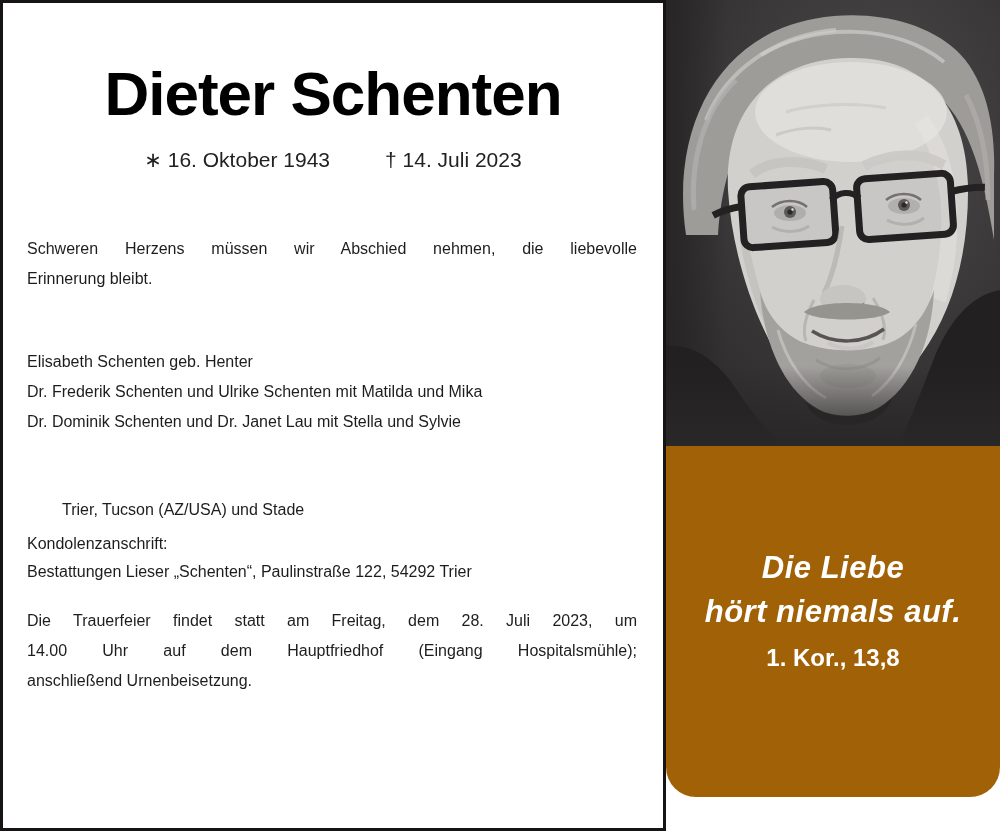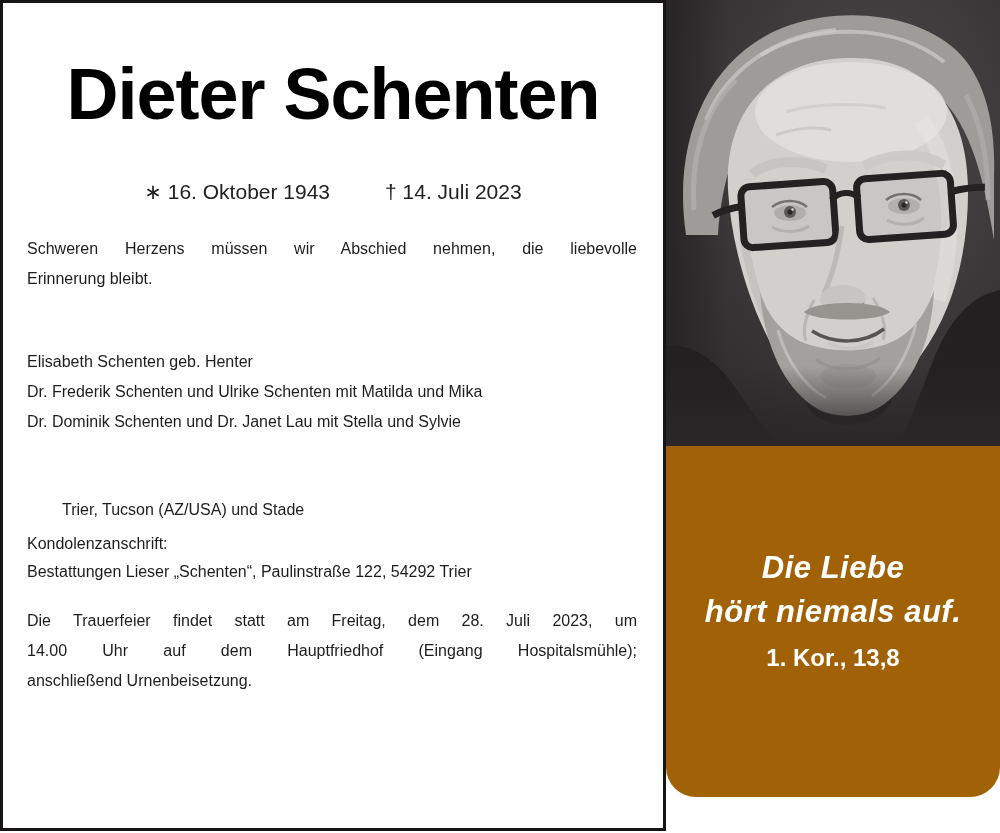--- a/index.html
+++ b/index.html
@@ -16,27 +16,27 @@
   .left-panel {
     position: absolute; left: 0; top: 0;
     width: 666px; height: 831px;
     box-sizing: border-box;
     border: 3px solid #161415;
     background: #ffffff;
   }
   .deceased-name {
     position: absolute; top: 58px; left: 0; right: 0;
     margin: 0; text-align: center;
-    font-size: 72px; line-height: 66px; font-weight: bold;
+    font-size: 62px; line-height: 66px; font-weight: bold;
     letter-spacing: -1px; color: #000;
   }
   .dates {
     position: absolute; top: 144px; left: 0; right: 0;
     display: flex; justify-content: center; gap: 55px;
-    font-size: 21px; line-height: 26px; color: #222; margin-top: 32px;
+    font-size: 21px; line-height: 26px; color: #222;
   }
   .para {
     position: absolute; left: 24px; right: 26px;
     font-size: 16px; line-height: 30px; color: #1d1d1d;
   }
   .line { white-space: nowrap; }
   .line.just { white-space: normal; text-align: justify; text-align-last: justify; }
   .p-intro     { top: 231px; }
   .p-family    { top: 344px; }
   .p-places    { top: 492px; margin-left: 35px; }

